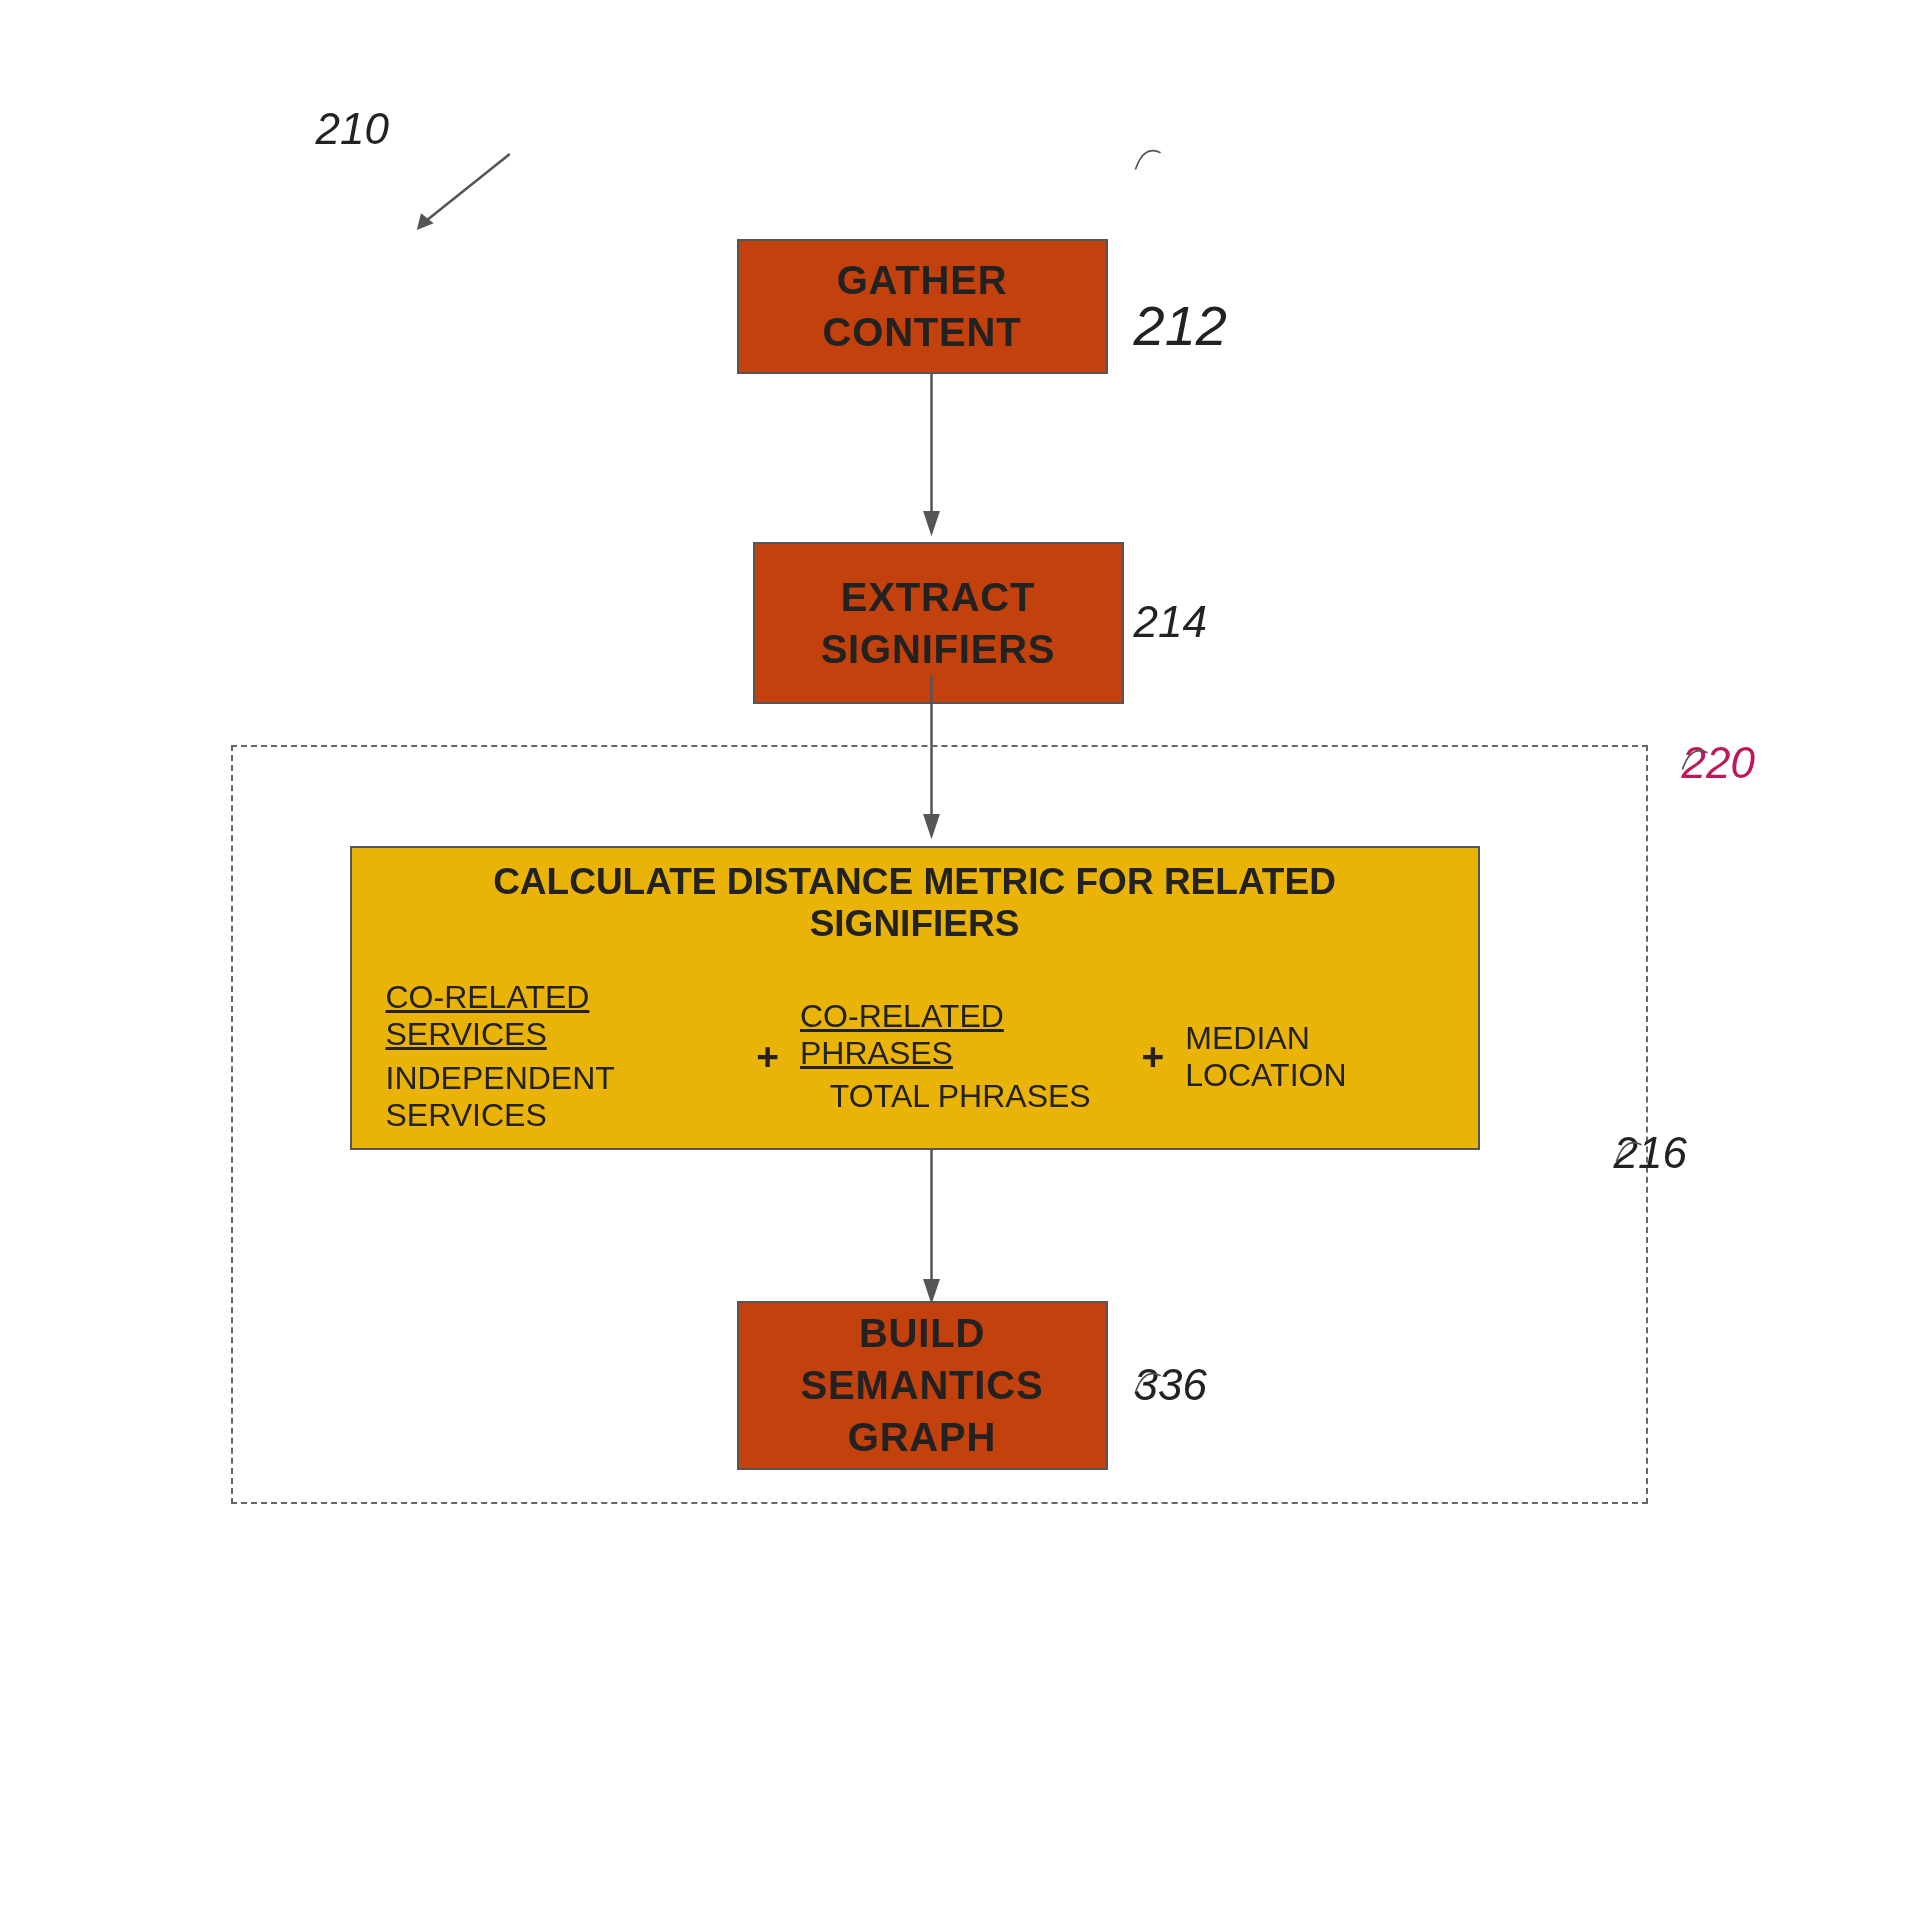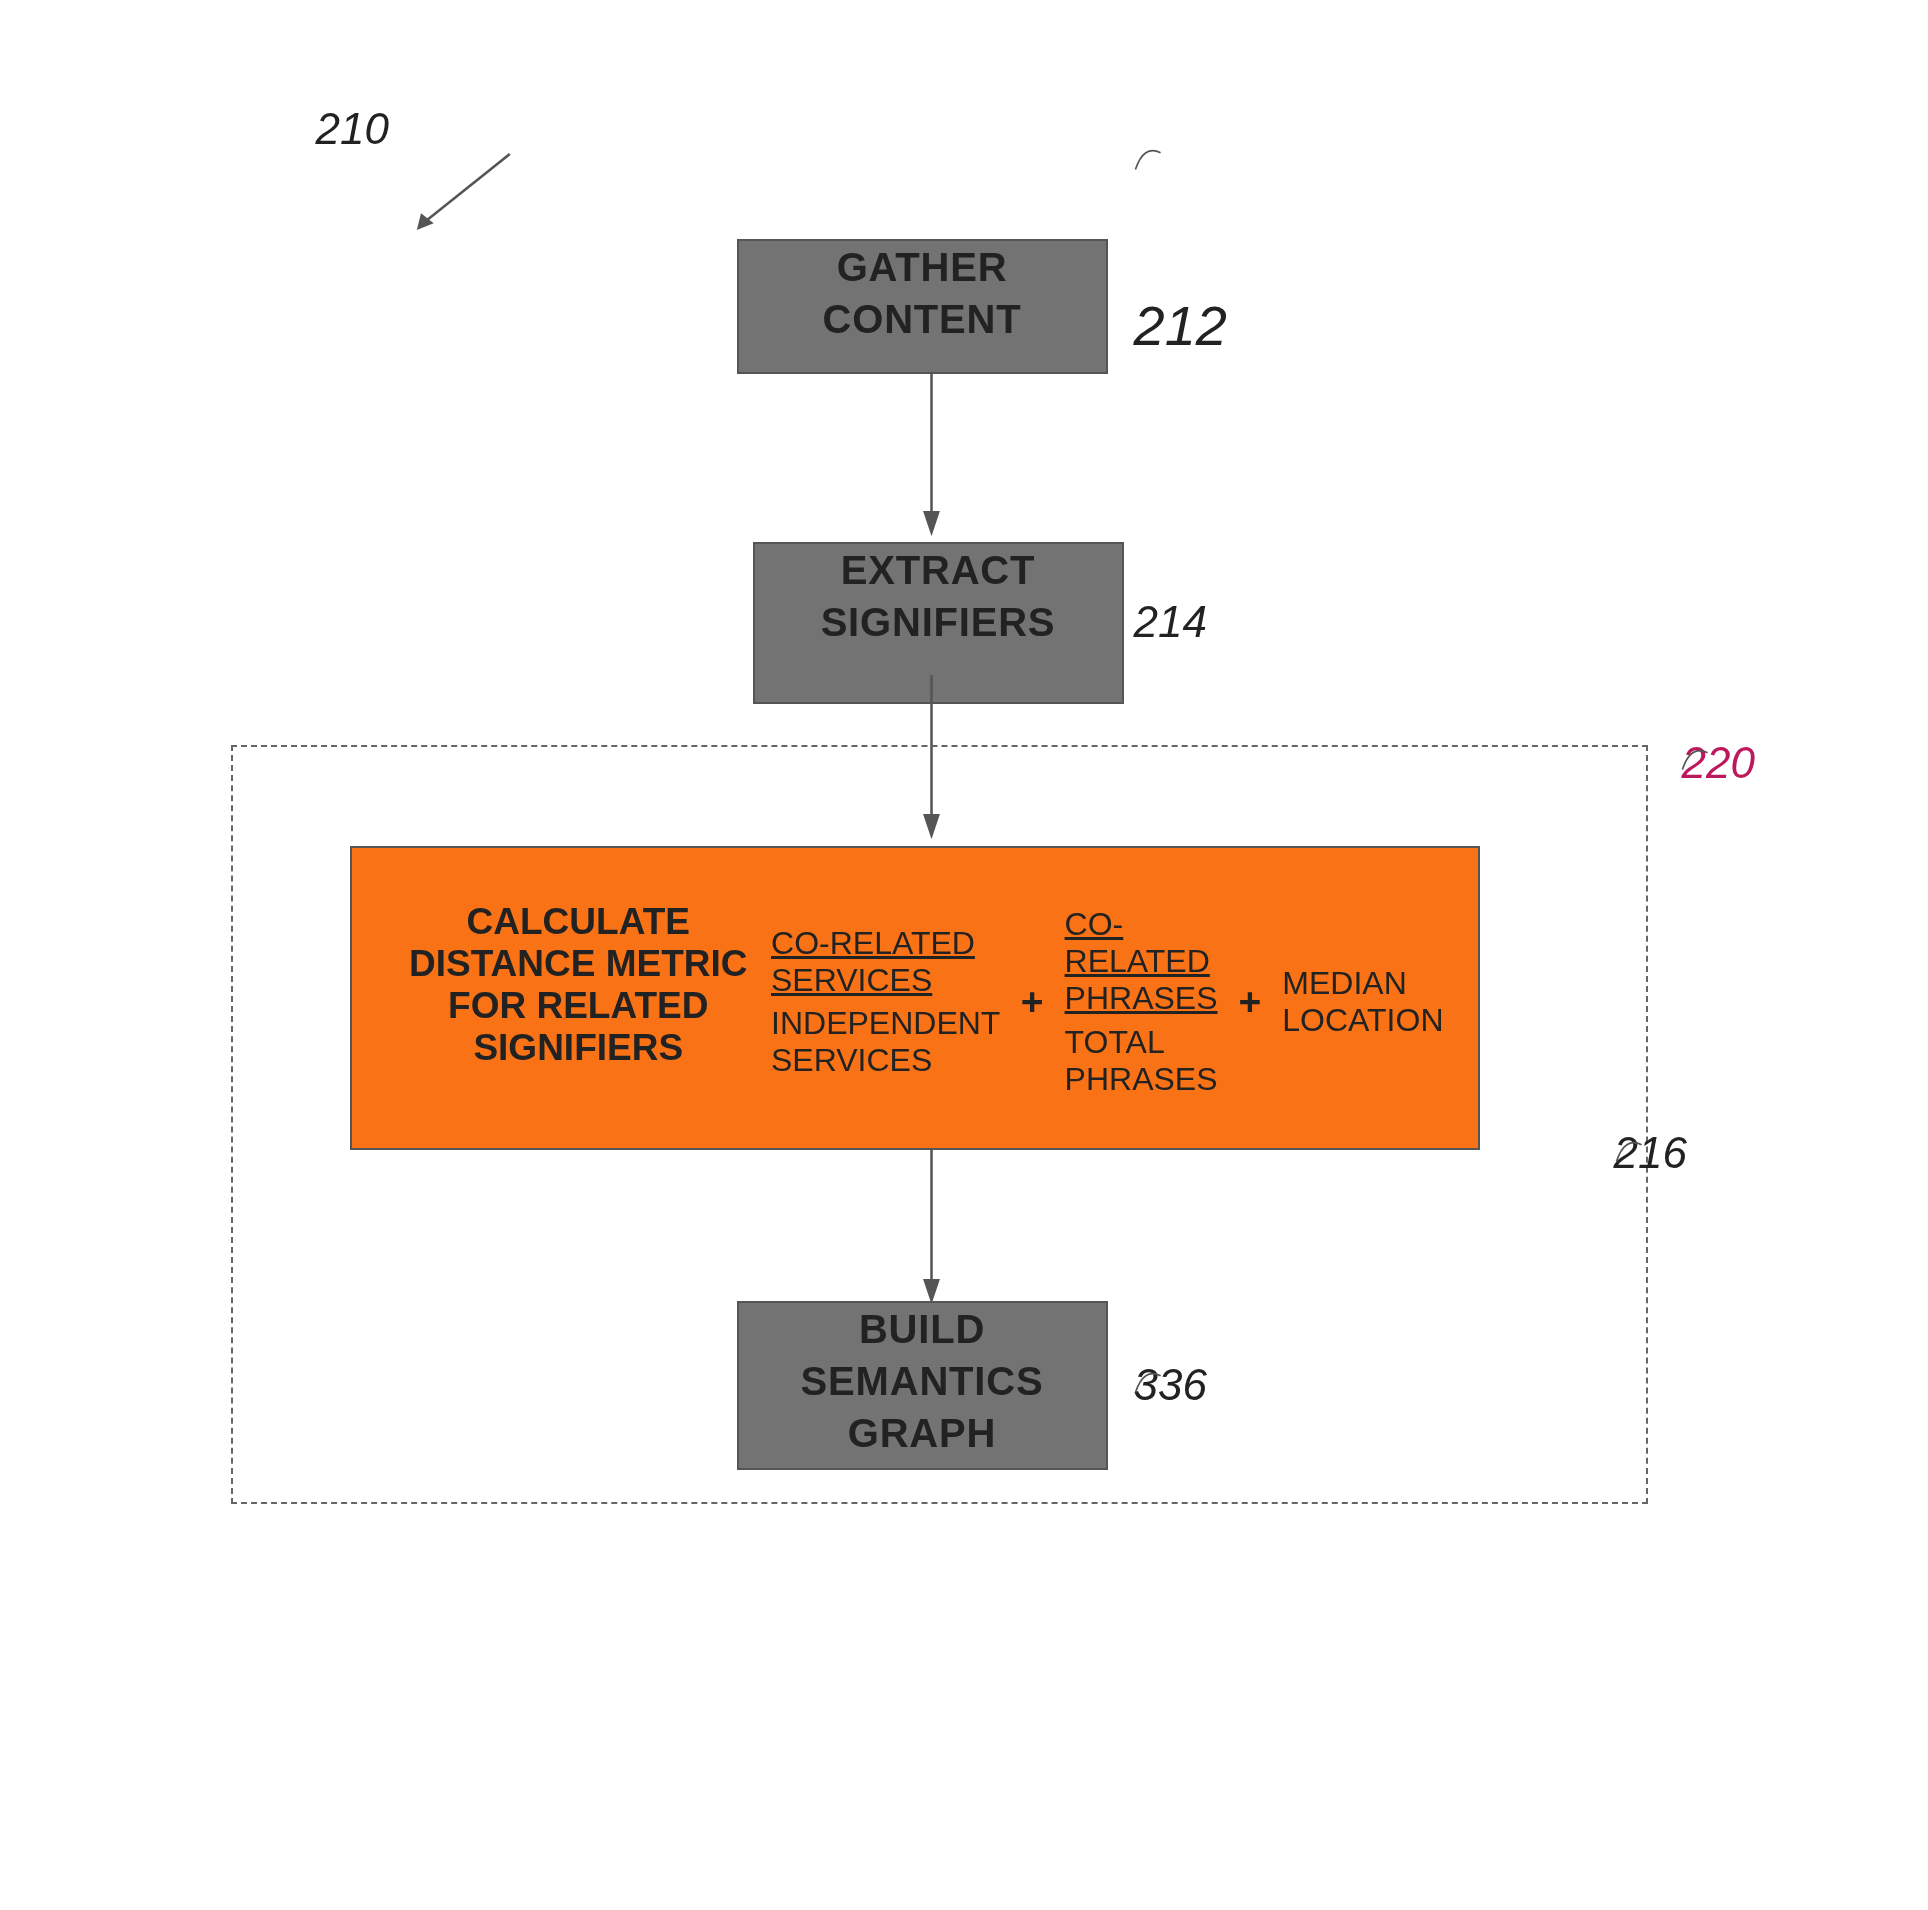--- a/index.html
+++ b/index.html
@@ -30,23 +30,23 @@
       left: 152px;
       font-size: 44px;
       color: #222;
       font-style: italic;
     }
 
     
     .flow-box {
       position: absolute;
       border: 2.5px solid #555;
-      background: #737373;
-      display: flex;
-      align-items: flex-start;
+      background: #c2410c;
+      display: flex;
+      align-items: center;
       justify-content: center;
       text-align: center;
     }
 
     .box-gather {
       width: 371px;
       height: 135px;
       top: 169px;
       left: 573px;
     }
@@ -180,27 +180,27 @@
 
     .median-text {
       font-size: 32px;
       color: #222;
       font-weight: normal;
     }
 
     .box-distance-inner {
       position: absolute;
       border: 2.5px solid #555;
-      background: #f97316;
+      background: #eab308;
       top: 776px;
       left: 186px;
       width: 1130px;
       height: 304px;
       display: flex;
-      flex-direction: row;
+      flex-direction: column;
       align-items: center;
       justify-content: center;
       padding: 17px 34px;
     }
 
     
     .fig-label {
       position: absolute;
       bottom: 84px;
       left: 50%;

